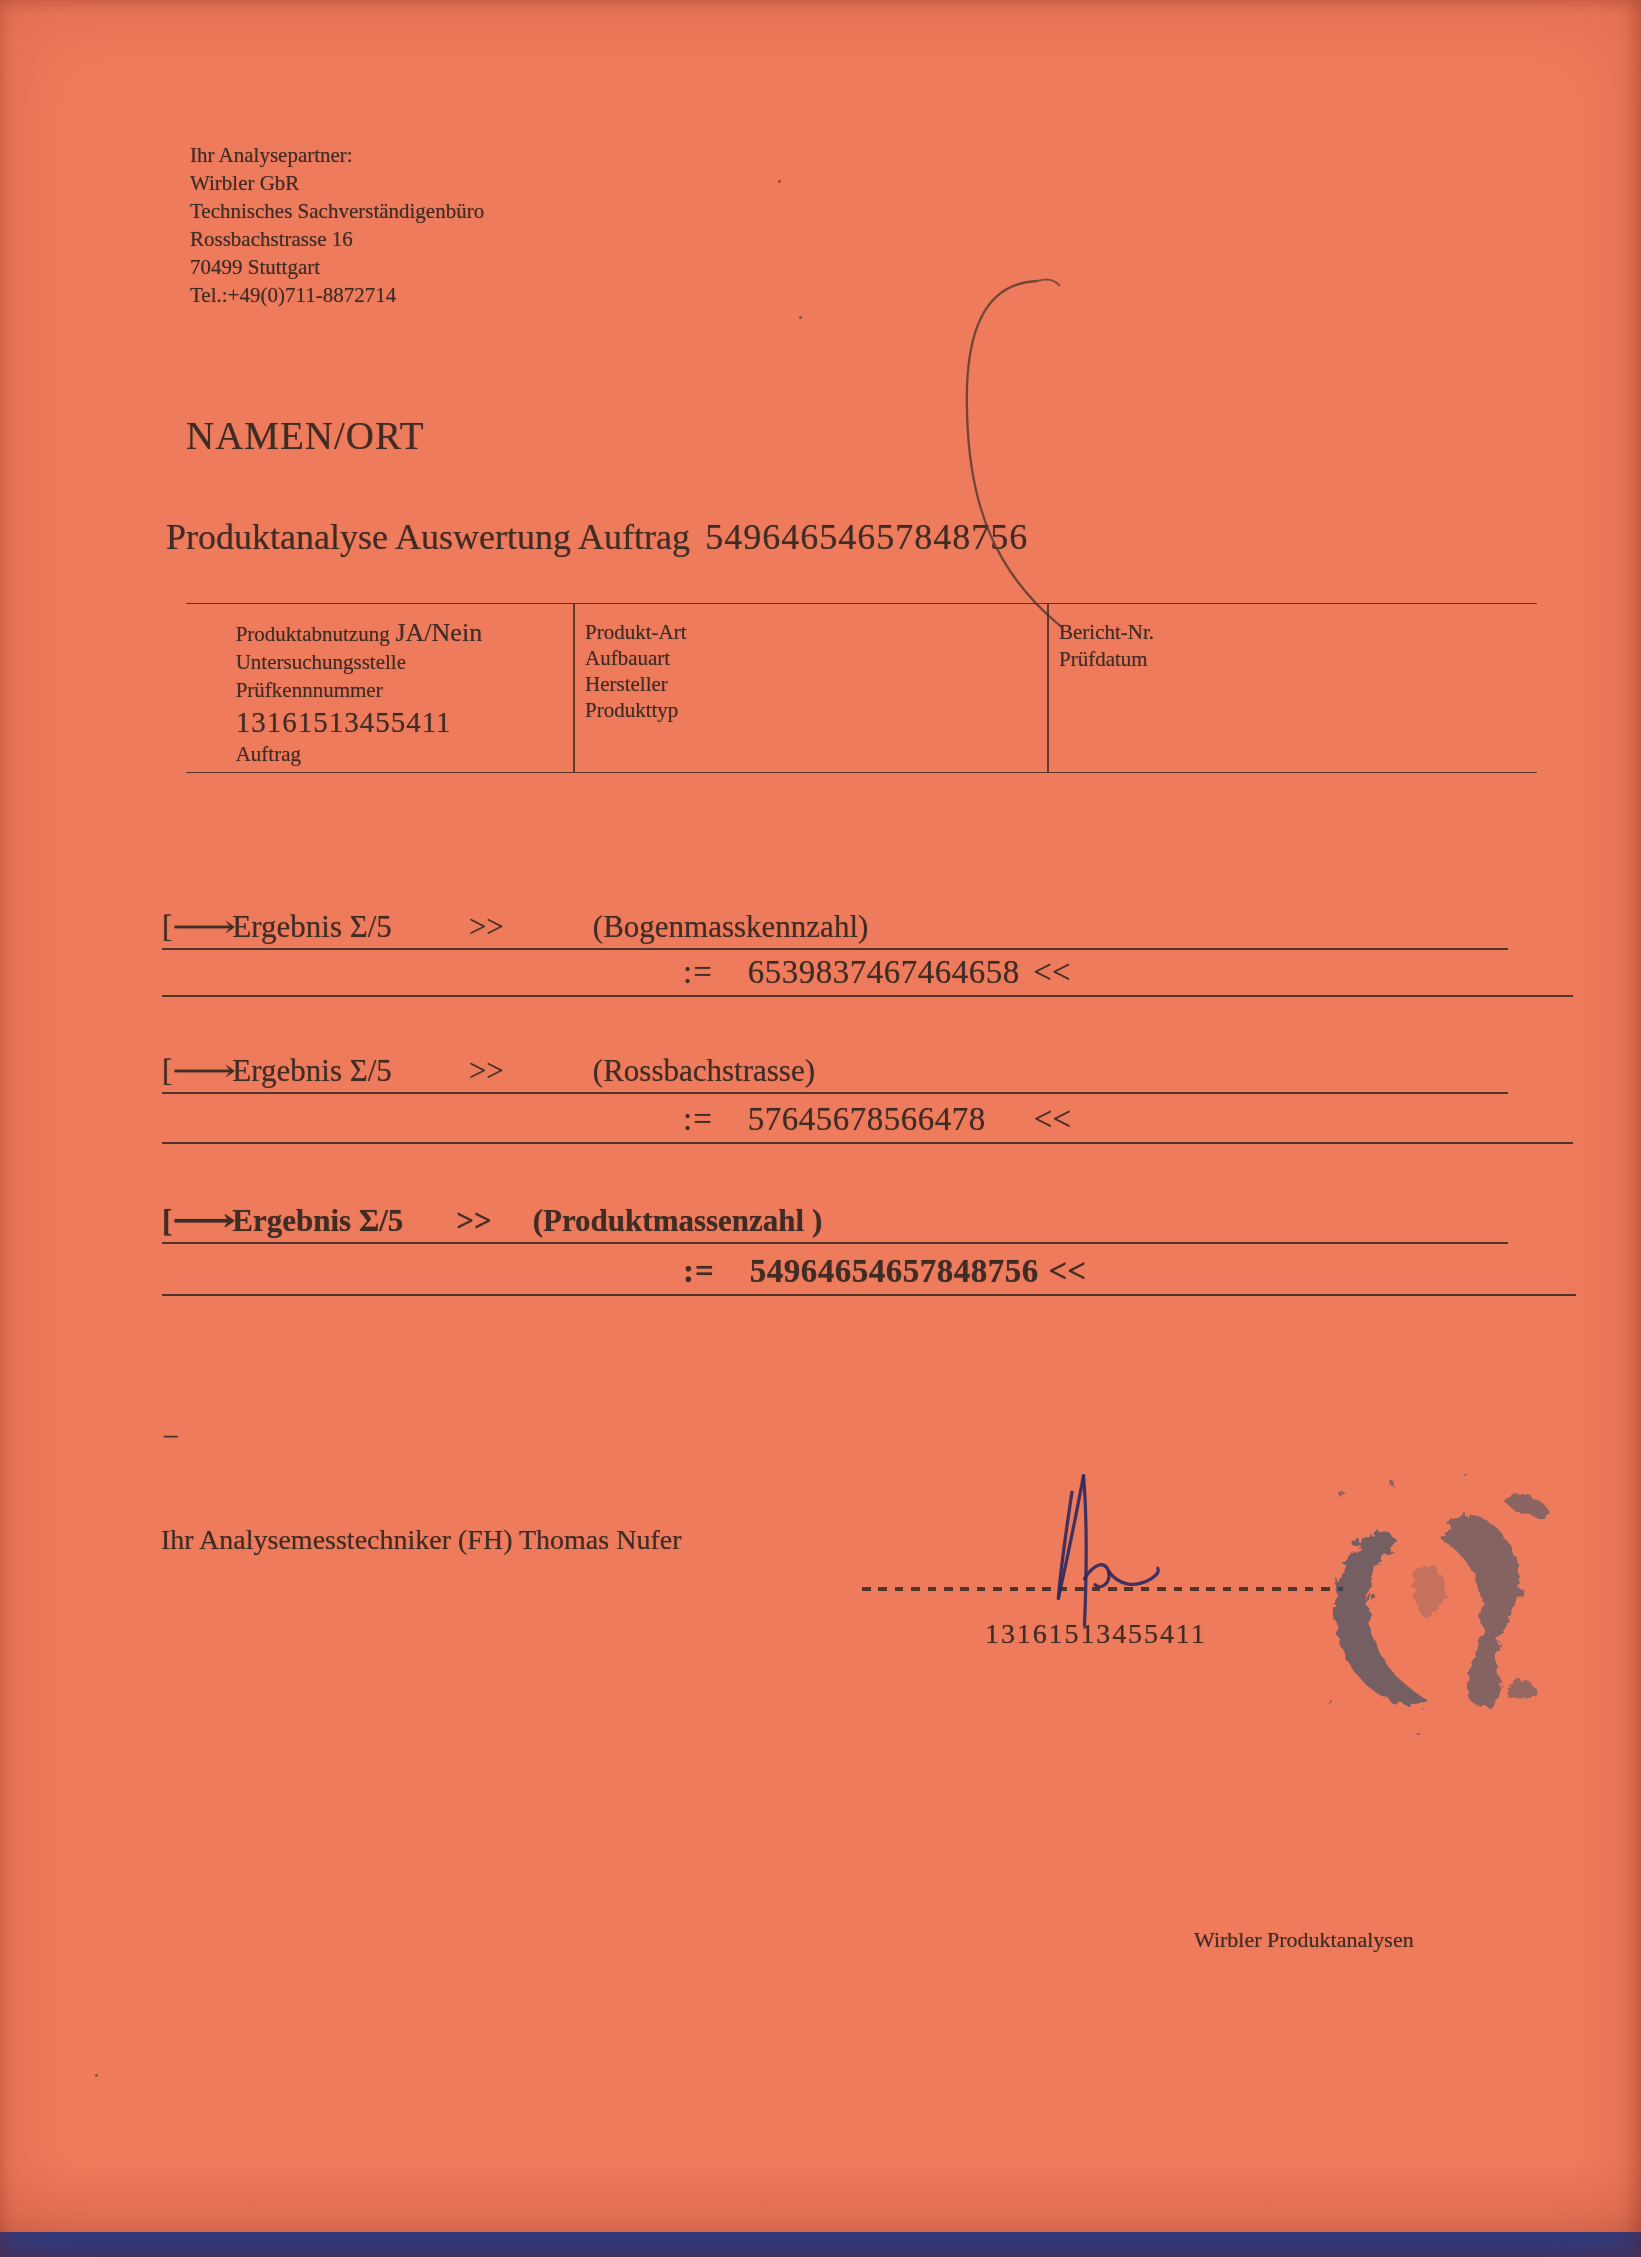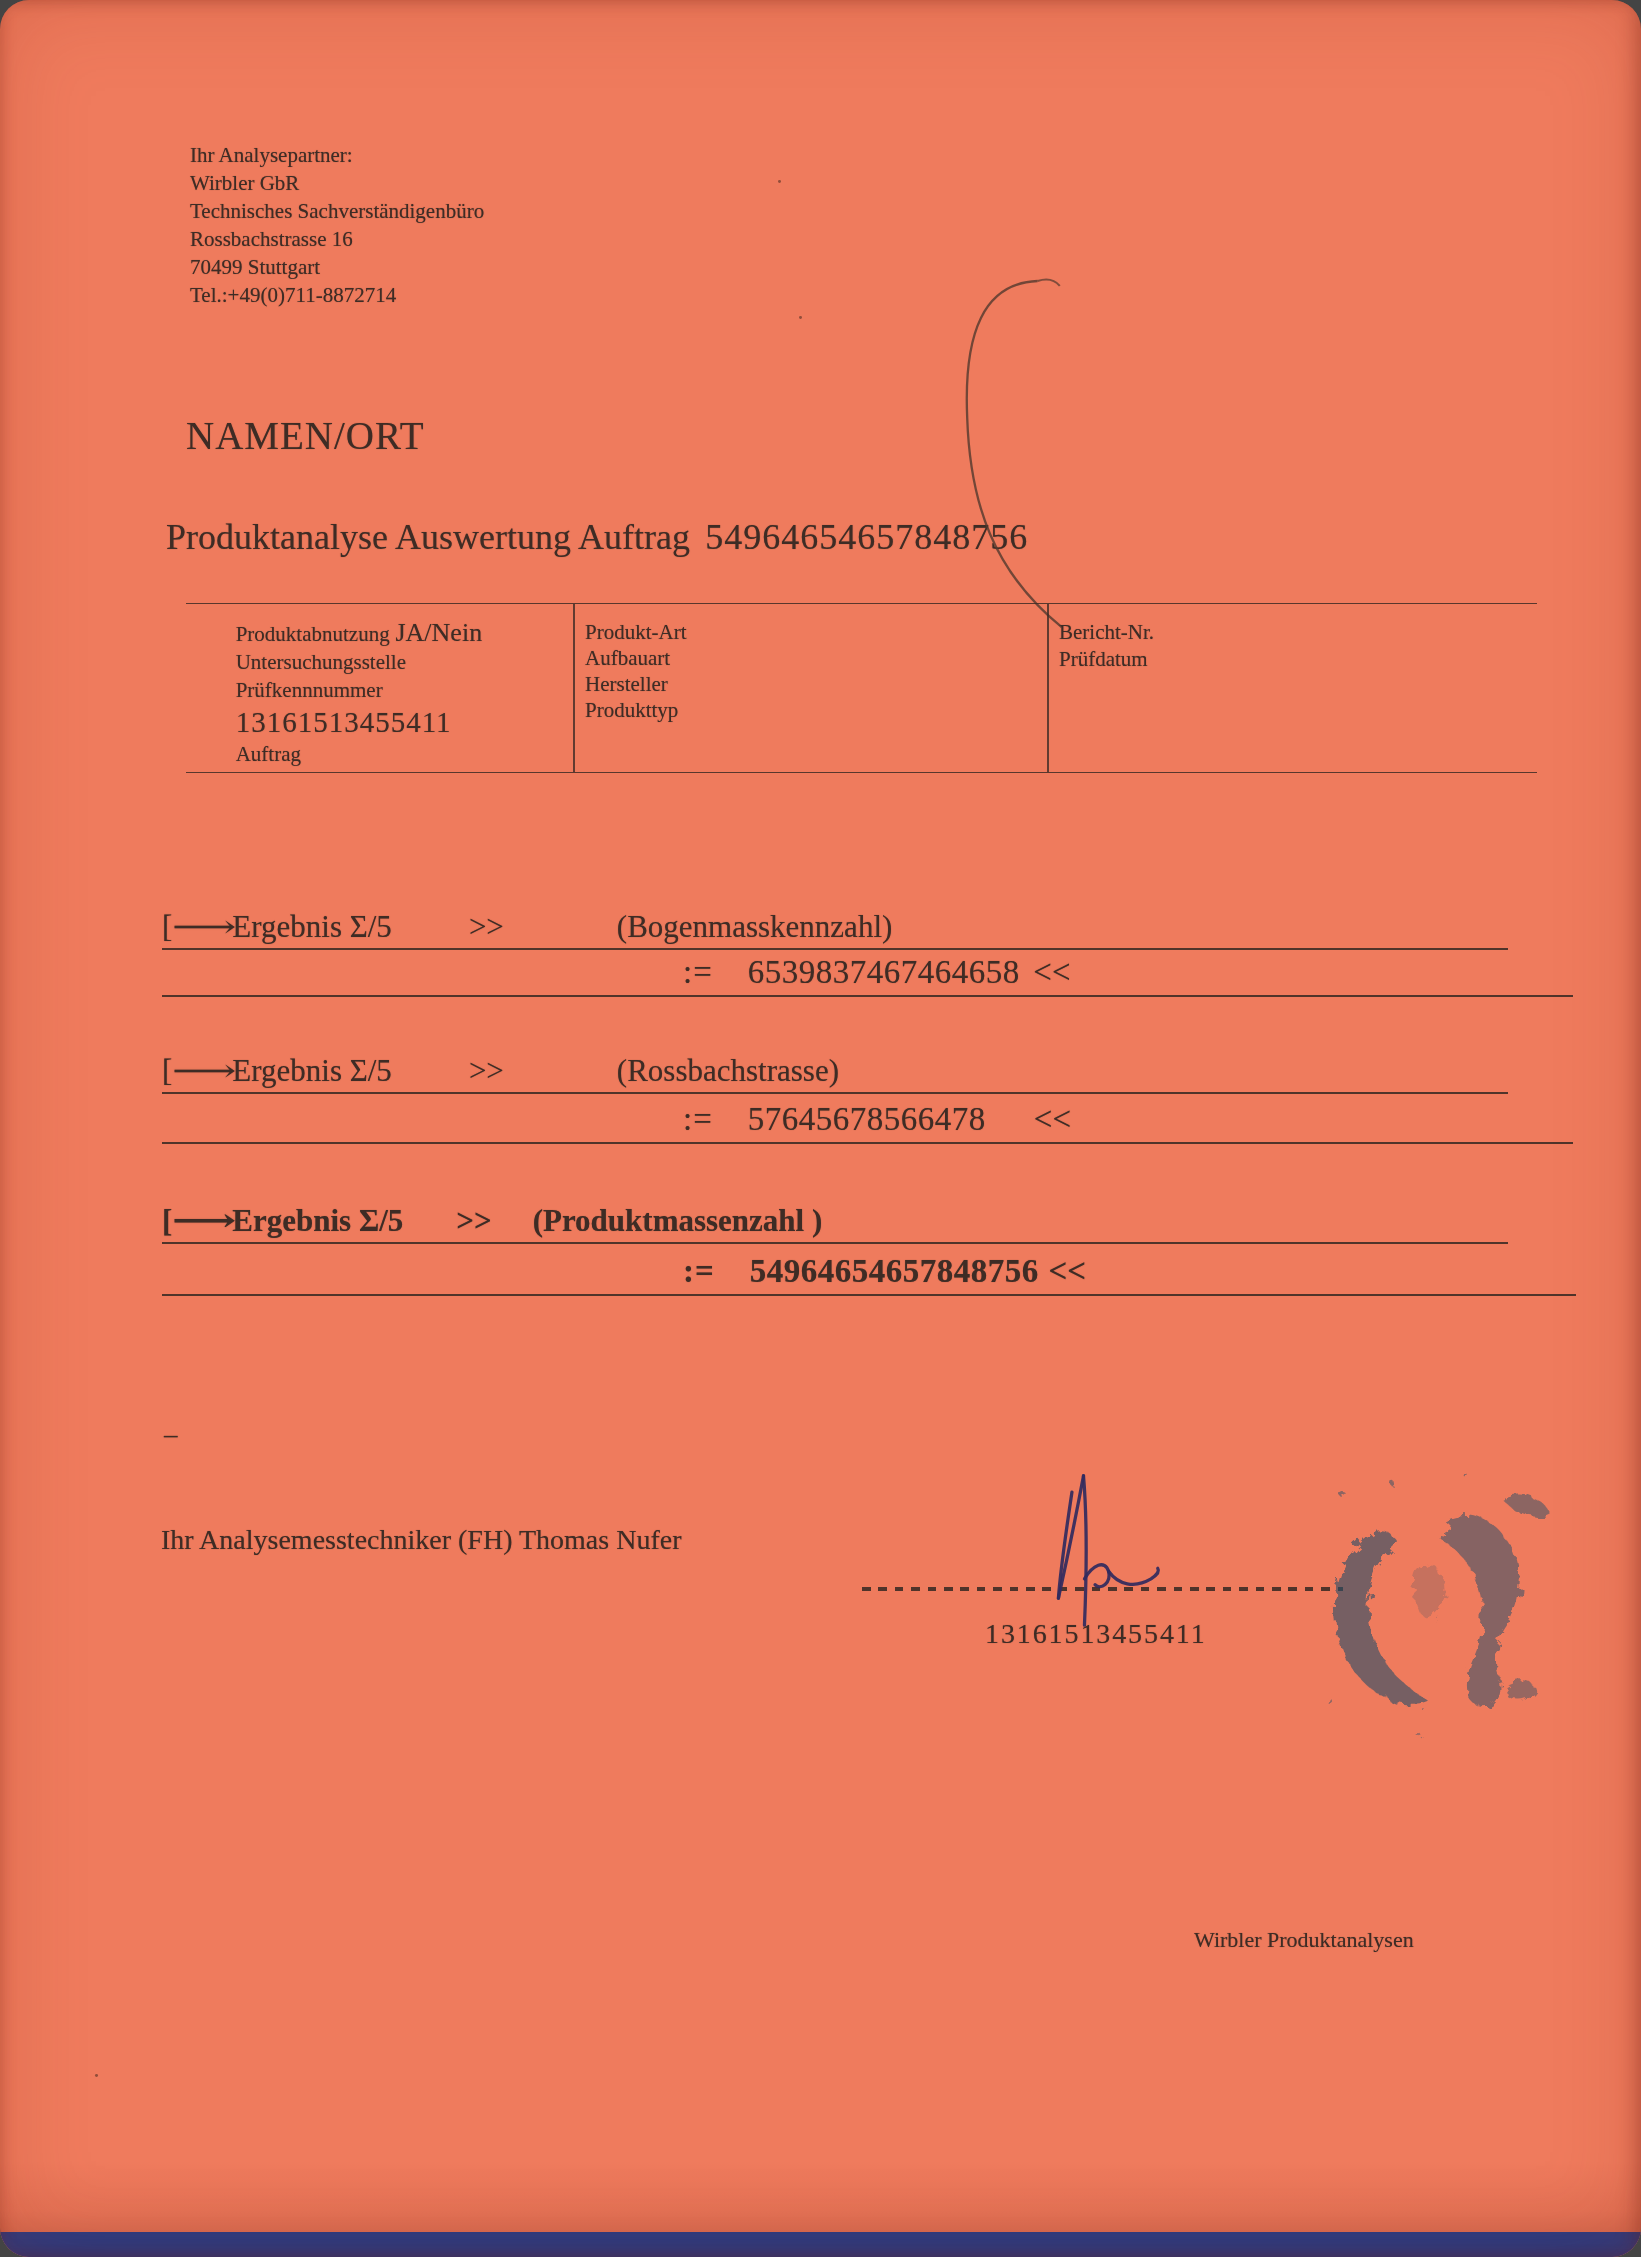--- a/index.html
+++ b/index.html
@@ -10,21 +10,20 @@
     --footer-strip:#2b3b82;
   }
   html,body{margin:0;padding:0;background:#444;}
   #page{
     position:relative;
     width:1641px;height:2257px;
     background:var(--paper);
     overflow:hidden;
     font-family:"Liberation Serif","DejaVu Serif",serif;
     color:var(--ink);
-    border-radius:29px;
   }
   
   #page::after{
     content:"";position:absolute;inset:0;pointer-events:none;
     box-shadow:inset 0 0 87px rgba(150,45,25,.22), inset -7.7px 0 17.4px rgba(90,25,15,.25), inset 3.9px 0 13.5px rgba(120,35,20,.18);
   }
   .txt{position:absolute;white-space:nowrap;text-shadow:0 0 1px rgba(62,44,37,.55);}
   
   .letterhead{position:absolute;left:190px;top:141px;font-size:21px;line-height:28px;}
   .letterhead div{white-space:nowrap;text-shadow:0 0 1px rgba(62,44,37,.55);}
@@ -47,21 +46,21 @@
   .wear-value{font-size:26px;margin-left:5.8px;}
   .c1 .big-num{font-size:29px;line-height:36px;letter-spacing:1px;}
   
   .res-row1{position:absolute;left:162px;width:1346px;height:40px;
     border-bottom:2.9px solid rgba(62,44,37,.9);font-size:31px;}
   .res-row2{position:absolute;left:162px;width:890px;height:41px;
     border-bottom:2.9px solid rgba(62,44,37,.9);font-size:33px;padding-left:521px;box-sizing:content-box;}
   .res-row1 span,.res-row2 span{text-shadow:0 0 1px rgba(62,44,37,.55);}
   .arrow{display:inline-block;width:60px;transform:scaleX(1.45);transform-origin:0 55%;}
   .chev-r{margin-left:77px;}
-  .res-name{margin-left:113px;}
+  .res-name{margin-left:89px;}
   .assign{letter-spacing:1px;}
   .res-value{margin-left:35px;letter-spacing:0.5px;}
   .chev-l{margin-left:13.5px;}
   .res2 .chev-l{margin-left:48px;}
   .res3 .res-row1,.res3 .res-row2{font-weight:700;}
   .res3 .chev-r{margin-left:53px;}
   .res3 .res-name{margin-left:41px;}
   .res3 .res-row2{width:893px;}
   .res3 .chev-l{margin-left:9.7px;}
   

